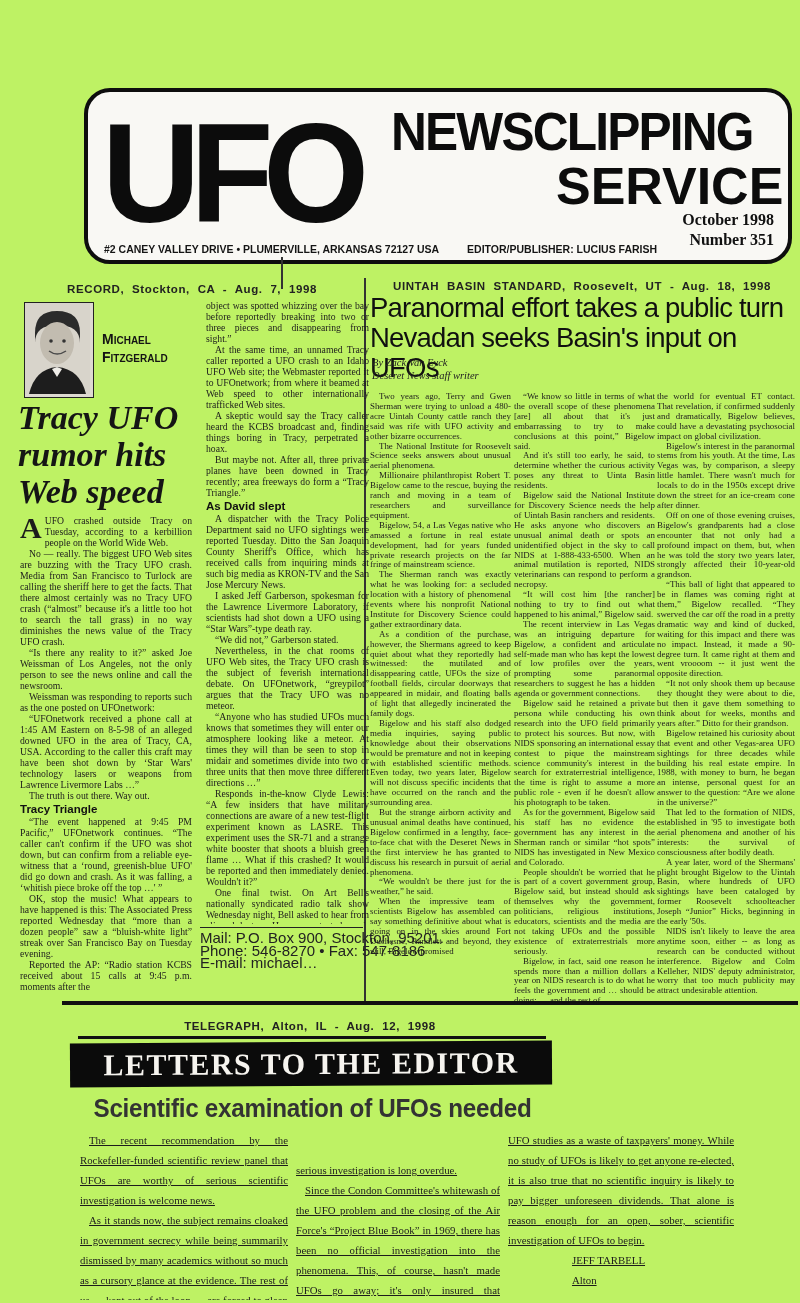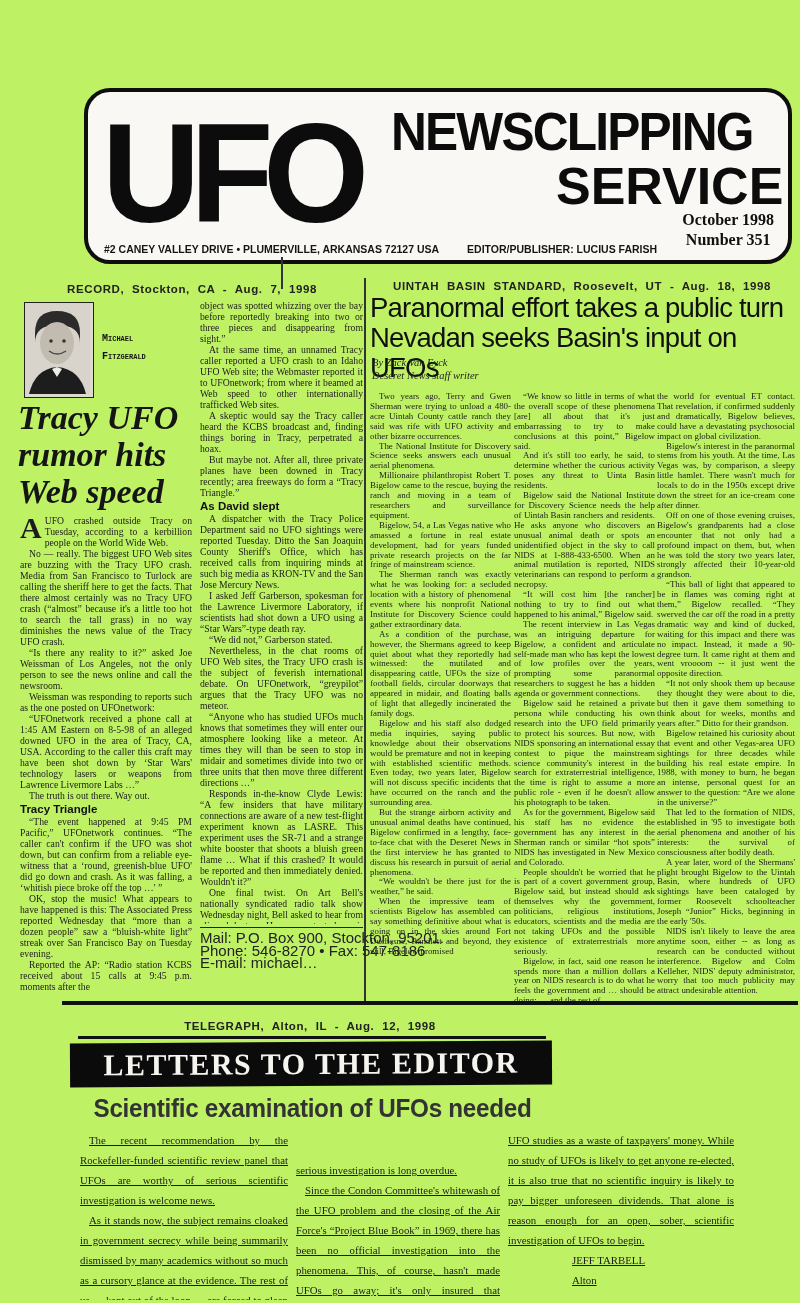--- a/index.html
+++ b/index.html
@@ -8,44 +8,44 @@
   
   .masthead{position:absolute;left:84px;top:88px;width:700px;height:168px;
             border:4px solid #0e0e0e;border-radius:26px;background:#f9f8f4;overflow:hidden;}
   .logo{position:absolute;left:14px;top:-2px;font-family:"Liberation Sans",sans-serif;
         font-weight:bold;font-size:136px;line-height:160px;letter-spacing:-10px;color:#0c0c0c;
         transform:scaleY(1.04);transform-origin:top left;}
   .mast-line1{position:absolute;left:303px;top:8px;font-family:"Liberation Sans",sans-serif;
         font-weight:bold;font-size:54px;letter-spacing:-2px;color:#0c0c0c;transform:scaleX(0.92);transform-origin:left;}
   .mast-line2{position:absolute;left:468px;top:64px;font-family:"Liberation Sans",sans-serif;
         font-weight:bold;font-size:52px;letter-spacing:0px;color:#0c0c0c;}
-  .issue{position:absolute;right:14px;top:118px;text-align:center;font-weight:bold;
+  .issue{position:absolute;right:14px;top:118px;text-align:right;font-weight:bold;
         font-size:16px;line-height:20px;color:#111;margin-left:16px;}
   .mast-address{position:absolute;left:16px;bottom:5px;font-family:"Liberation Sans",sans-serif;
         font-weight:bold;font-size:10.5px;color:#151515;display:flex;gap:28px;white-space:nowrap;}
   
   .vrule-top{position:absolute;left:281px;top:257px;width:1.5px;height:32px;background:#333;}
   .vrule-main{position:absolute;left:364px;top:278px;width:1.5px;height:726px;background:#333;}
   .bottom-rule{position:absolute;left:62px;top:1001px;width:736px;height:4px;background:#111;}
   
   .dateline{position:absolute;font-family:"Liberation Sans",sans-serif;font-weight:bold;
         font-size:11.5px;letter-spacing:0.6px;word-spacing:4px;text-align:center;color:#222;}
   .dl-stockton{left:20px;top:283px;width:344px;}
   .dl-uintah{left:370px;top:280px;width:424px;}
   .dl-telegraph{left:60px;top:1020px;width:500px;}
   
   .photo{position:absolute;left:24px;top:302px;width:68px;height:94px;border:1.5px solid #222;background:#ddd9d1;}
-  .photo-label{position:absolute;left:102px;top:330px;font-family:Liberation Mono, monospace;
-        font-weight:bold;font-variant:small-caps;font-size:10px;line-height:18px;color:#141414;}
+  .photo-label{position:absolute;left:102px;top:330px;font-family:Liberation Sans, sans-serif;
+        font-weight:bold;font-variant:small-caps;font-size:14px;line-height:18px;color:#141414;}
   .s-headline{position:absolute;left:18px;top:399px;width:180px;font-style:italic;font-weight:bold;
         font-size:34px;line-height:37px;color:#151515;}
   .col{position:absolute;overflow:hidden;text-align:justify;}
   .col p{margin:0;text-indent:9px;}
   .s-col1{left:20px;top:515px;width:172px;height:489px;font-size:9.7px;line-height:11px;}
-  .s-col2{left:200px;top:300px;width:163px;height:624px;font-size:9.7px;line-height:11px;}
+  .s-col2{left:206px;top:300px;width:163px;height:624px;font-size:9.7px;line-height:11px;}
   .s-col2 .paras:first-child p:first-child{text-indent:0;}
   p.lead{text-indent:0 !important;}
   .dropcap{float:left;font-weight:bold;font-size:30px;line-height:25px;padding-right:3px;}
   .subhead{margin:3px 0 1px 0;font-family:"Liberation Sans",sans-serif;font-weight:bold;
         font-size:11.5px;color:#111;text-align:left;}
   .contact{position:absolute;left:200px;top:927px;width:163px;border-top:1.5px solid #222;
         padding-top:4px;font-family:"Liberation Sans",sans-serif;font-size:15px;line-height:12.5px;color:#222;}
   .contact div{white-space:nowrap;}
   
   .u-headline{position:absolute;left:370px;top:293px;width:430px;font-family:"Liberation Sans",sans-serif;
@@ -161,21 +161,21 @@
   <div class="u-headline">
     <div>Paranormal effort takes a public turn</div>
     <div>Nevadan seeks Basin's input on UFOs</div>
   </div>
   <div class="byline">
     <div>By Zack Van Eyck</div>
     <div>Deseret News staff writer</div>
   </div>
   <div class="col u-col1">
       <p>Two years ago, Terry and Gwen Sherman were trying to unload a 480-acre Uintah County cattle ranch they said was rife with UFO activity and other bizarre occurrences.</p>
-      <p>The National Institute for Discovery Science seeks answers each unusual aerial phenomena.</p>
+      <p>The National Institute for Roosevelt Science seeks answers about unusual aerial phenomena.</p>
       <p>Millionaire philanthropist Robert T. Bigelow came to the rescue, buying the ranch and moving in a team of researchers and surveillance equipment.</p>
       <p>Bigelow, 54, a Las Vegas native who amassed a fortune in real estate development, had for years funded private research projects on the far fringe of mainstream science.</p>
       <p>The Sherman ranch was exactly what he was looking for: a secluded location with a history of phenomenal events where his nonprofit National Institute for Discovery Science could gather extraordinary data.</p>
       <p>As a condition of the purchase, however, the Shermans agreed to keep quiet about what they reportedly had witnessed: the mutilated and disappearing cattle, UFOs the size of football fields, circular doorways that appeared in midair, and floating balls of light that allegedly incinerated the family dogs.</p>
       <p>Bigelow and his staff also dodged media inquiries, saying public knowledge about their observations would be premature and not in keeping with established scientific methods. Even today, two years later, Bigelow will not discuss specific incidents that have occurred on the ranch and the surrounding area.</p>
       <p>But the strange airborn activity and unusual animal deaths have continued, Bigelow confirmed in a lengthy, face-to-face chat with the Deseret News in the first interview he has granted to discuss his research in pursuit of aerial phenomena.</p>
       <p>“We wouldn't be there just for the weather,” he said.</p>
       <p>When the impressive team of scientists Bigelow has assembled can say something definitive about what is going on in the skies around Fort Duchesne, Randlett and beyond, they will, Bigelow promised</p>
     </div>
   <div class="col u-col2">

